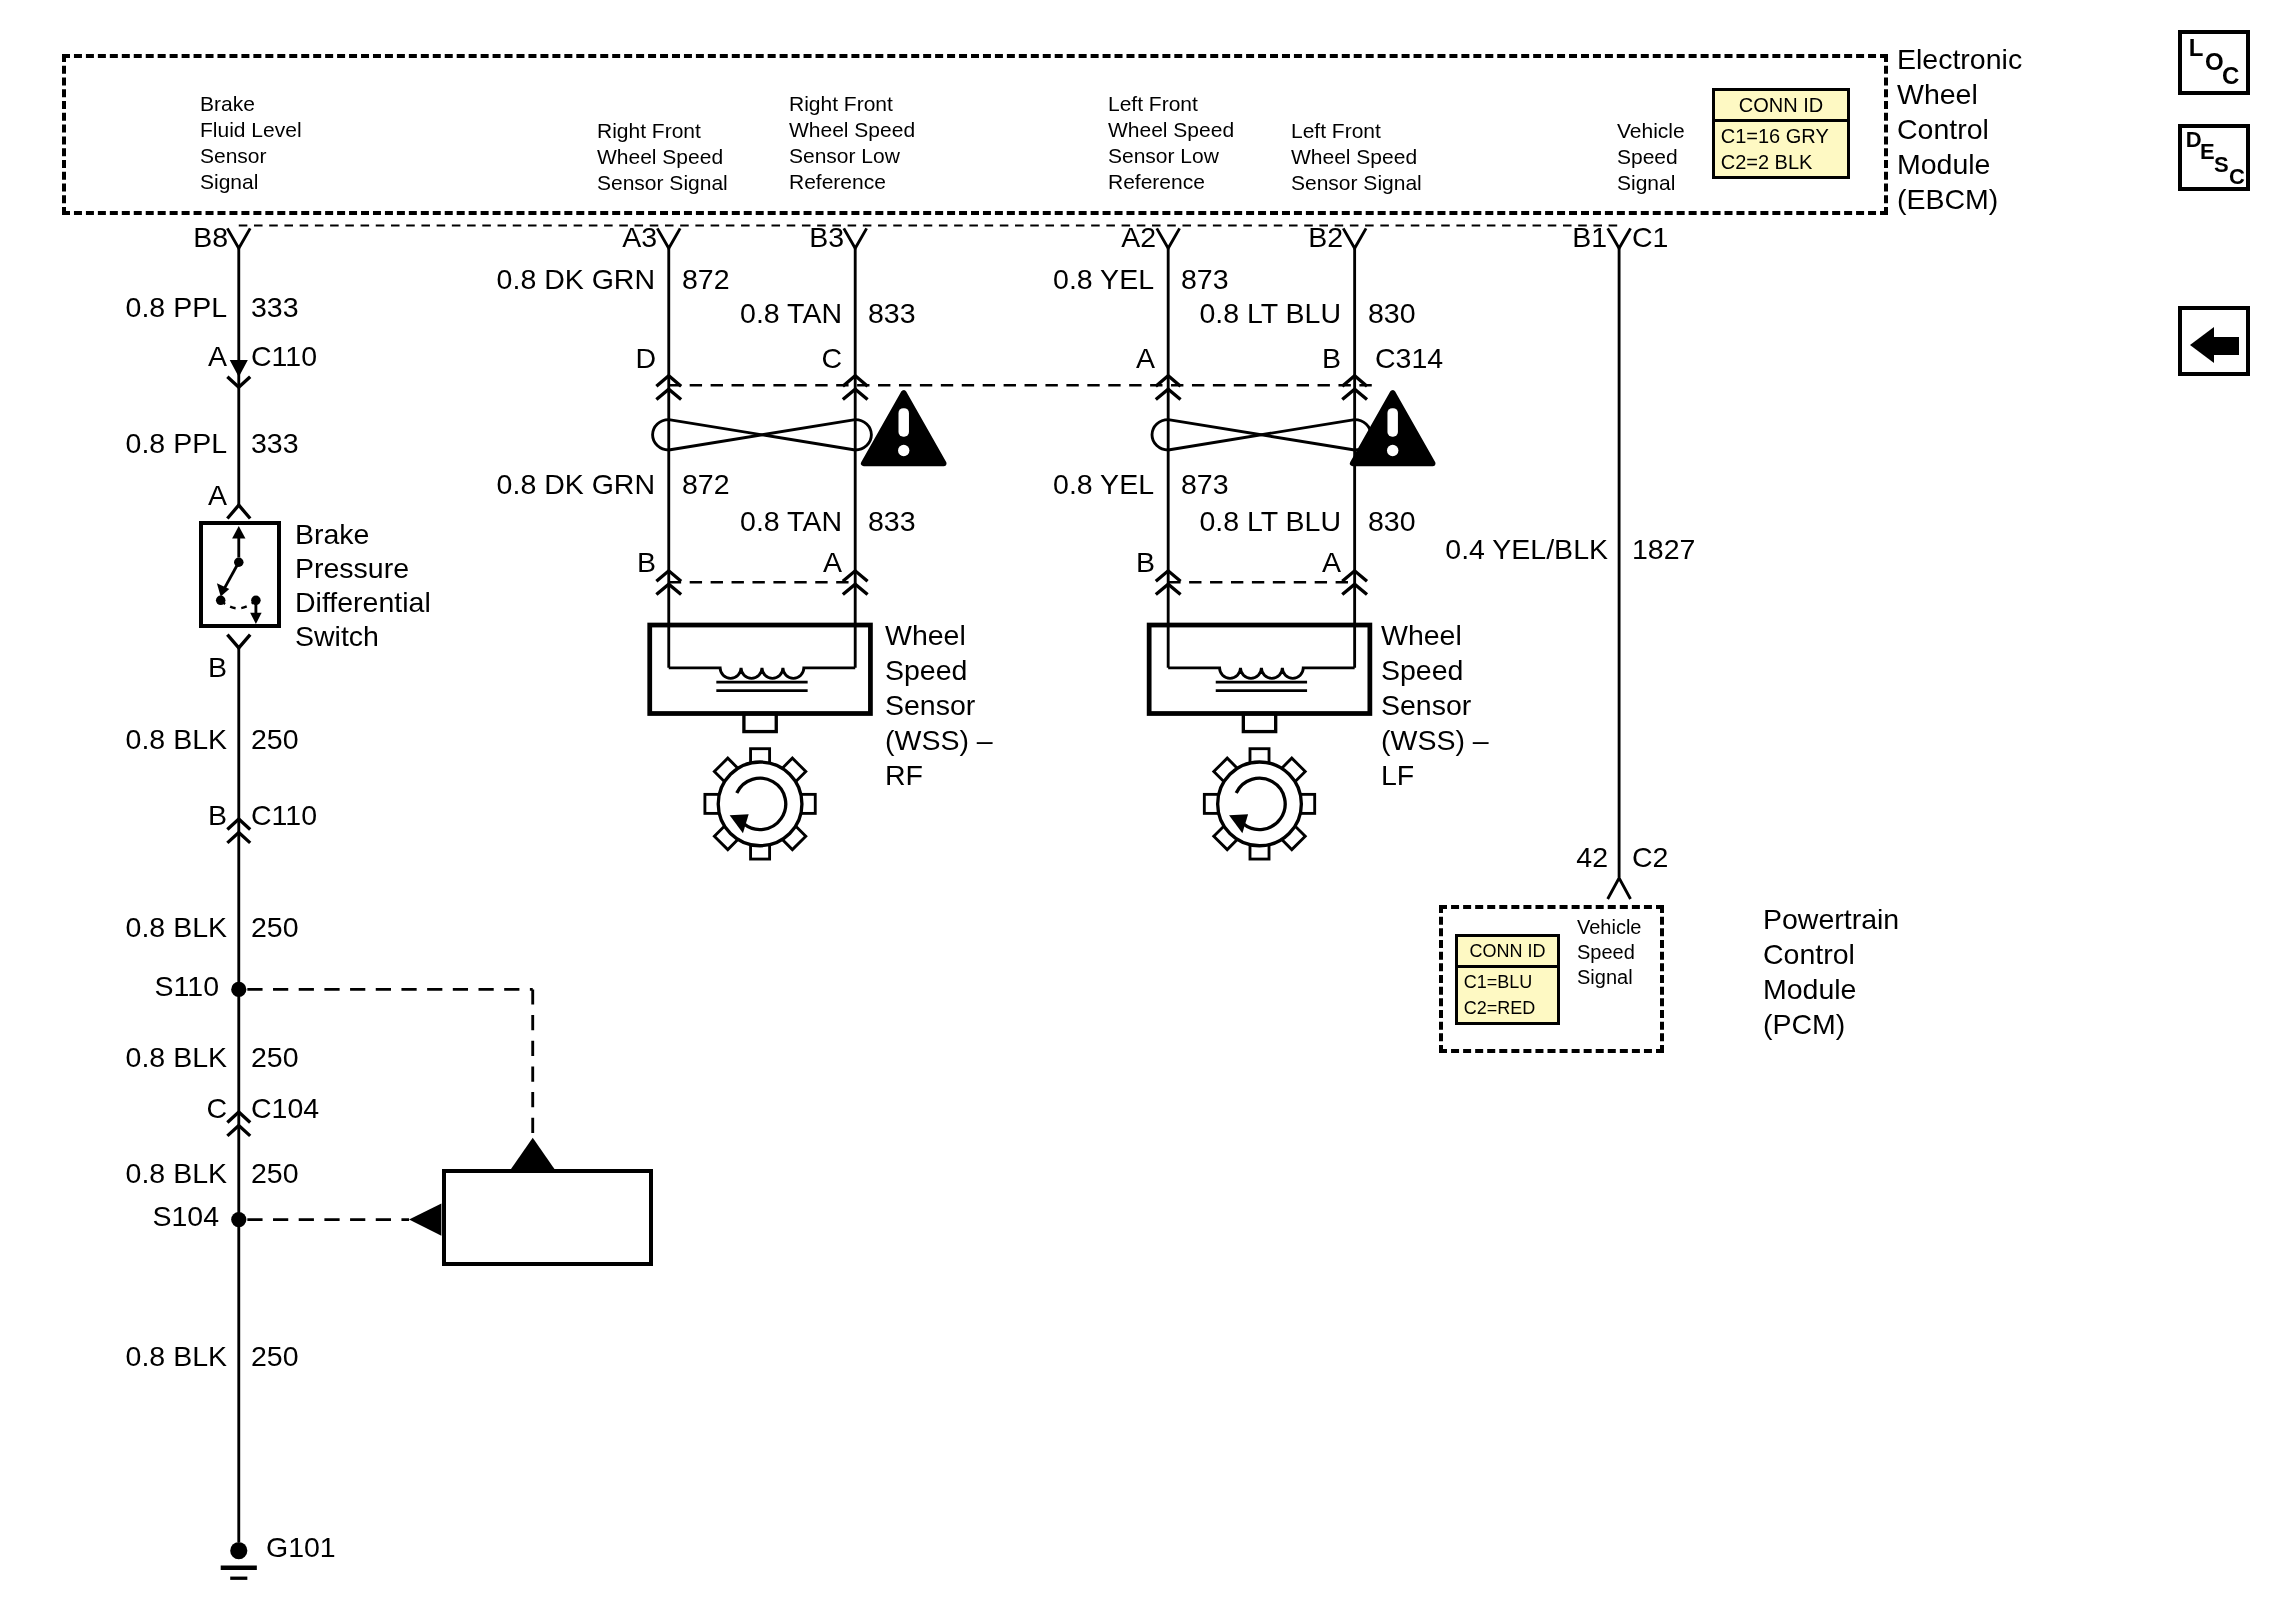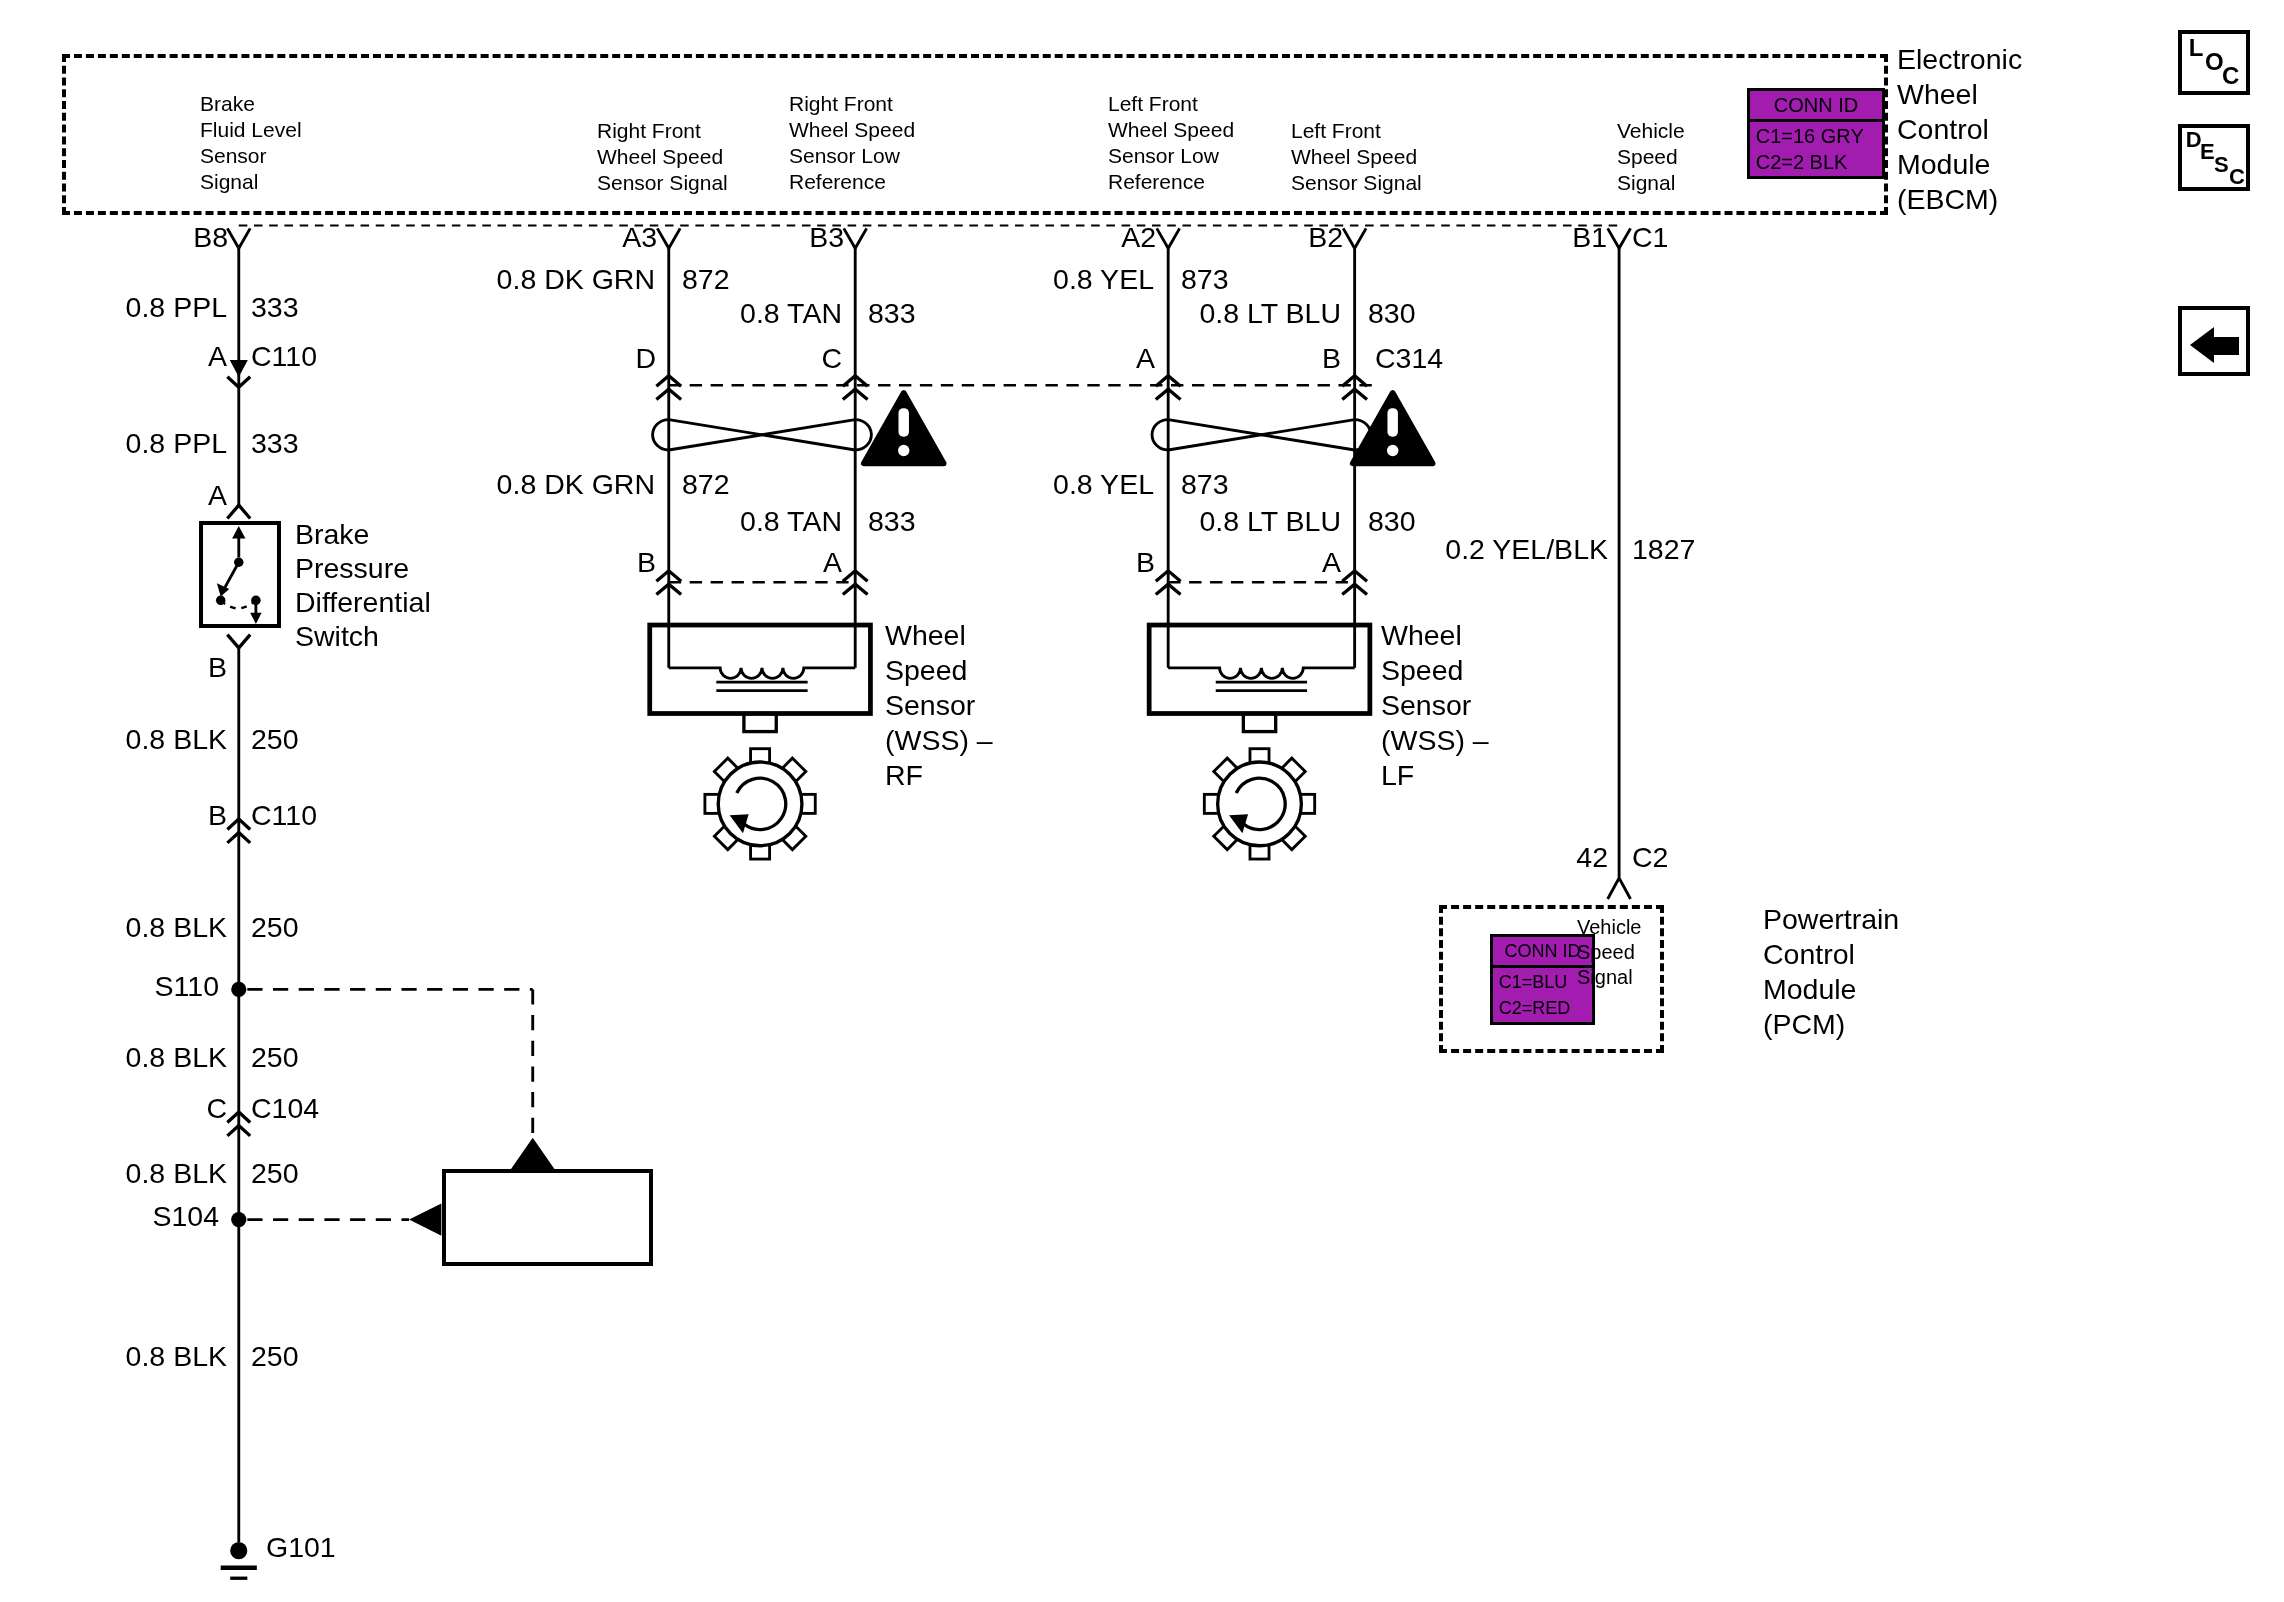--- a/index.html
+++ b/index.html
@@ -4,21 +4,21 @@
 <style>
   html,body{margin:0;padding:0;background:#fff;}
   #canvas{position:relative;width:2285px;height:1603px;background:#ffffff;
           font-family:"Liberation Sans","DejaVu Sans",sans-serif;color:#000;overflow:hidden;}
   .t{position:absolute;font-size:28.5px;line-height:32px;white-space:pre-line;color:#000;}
   .s{position:absolute;font-size:21px;line-height:26px;white-space:pre-line;color:#000;}
   .xs{font-size:20px;line-height:25px;}
   .ra{text-align:right;}
   .box{position:absolute;border:4.8px solid #000;box-sizing:border-box;background:transparent;}
   .dashbox{border-style:dashed;}
-  .connid{position:absolute;border:3.8px solid #000;background:#a21caf;box-sizing:border-box;margin-left:35px;}
+  .connid{position:absolute;border:3.8px solid #000;background:#fef9c3;box-sizing:border-box;}
   .connid .hd{border-bottom:3.8px solid #000;text-align:center;padding:2.9px 5.7px 1.9px;font-size:20px;line-height:23px;}
   .connid .rw{padding:1.9px 5.7px 0;font-size:20px;line-height:24px;}
   .icbox{position:absolute;border:4.8px solid #000;box-sizing:border-box;background:#fff;}
   .icltr{position:absolute;font-size:24px;line-height:24px;font-weight:bold;}
   svg{position:absolute;left:0;top:0;}
   .arr-tri{position:absolute;width:0;height:0;border-top:18px solid transparent;
            border-bottom:18px solid transparent;border-right:24px solid #000;}
   .arr-stem{position:absolute;background:#000;}
 </style>
 </head>
@@ -311,21 +311,21 @@
   <div class="t ra" style="left:1151px;top:505px;width:190px;">0.8 LT BLU</div>
   <div class="t" style="left:1368px;top:505px;">830</div>
   <div class="t ra" style="left:1088px;top:546px;width:67px;">B</div>
   <div class="t ra" style="left:1274px;top:546px;width:67px;">A</div>
   <div class="t" style="left:1381px;top:618px;line-height:35px;">Wheel
 Speed
 Sensor
 (WSS) –
 LF</div>
 
-  <div class="t ra" style="left:1389px;top:533px;width:219px;">0.2 YEL/BLK</div>
+  <div class="t ra" style="left:1389px;top:533px;width:219px;">0.4 YEL/BLK</div>
   <div class="t" style="left:1632px;top:533px;">1827</div>
   <div class="t ra" style="left:1541px;top:841px;width:67px;">42</div>
   <div class="t" style="left:1632px;top:841px;">C2</div>
 
   <div class="connid" style="left:1455px;top:934px;width:105px;">
     <div class="hd" style="font-size:18px;">CONN ID</div>
     <div class="rw" style="font-size:18px;">C1=BLU</div>
     <div class="rw" style="font-size:18px;padding-bottom:2.9px;">C2=RED</div>
   </div>
   <div class="s xs" style="left:1577px;top:915px;position:absolute;">Vehicle

